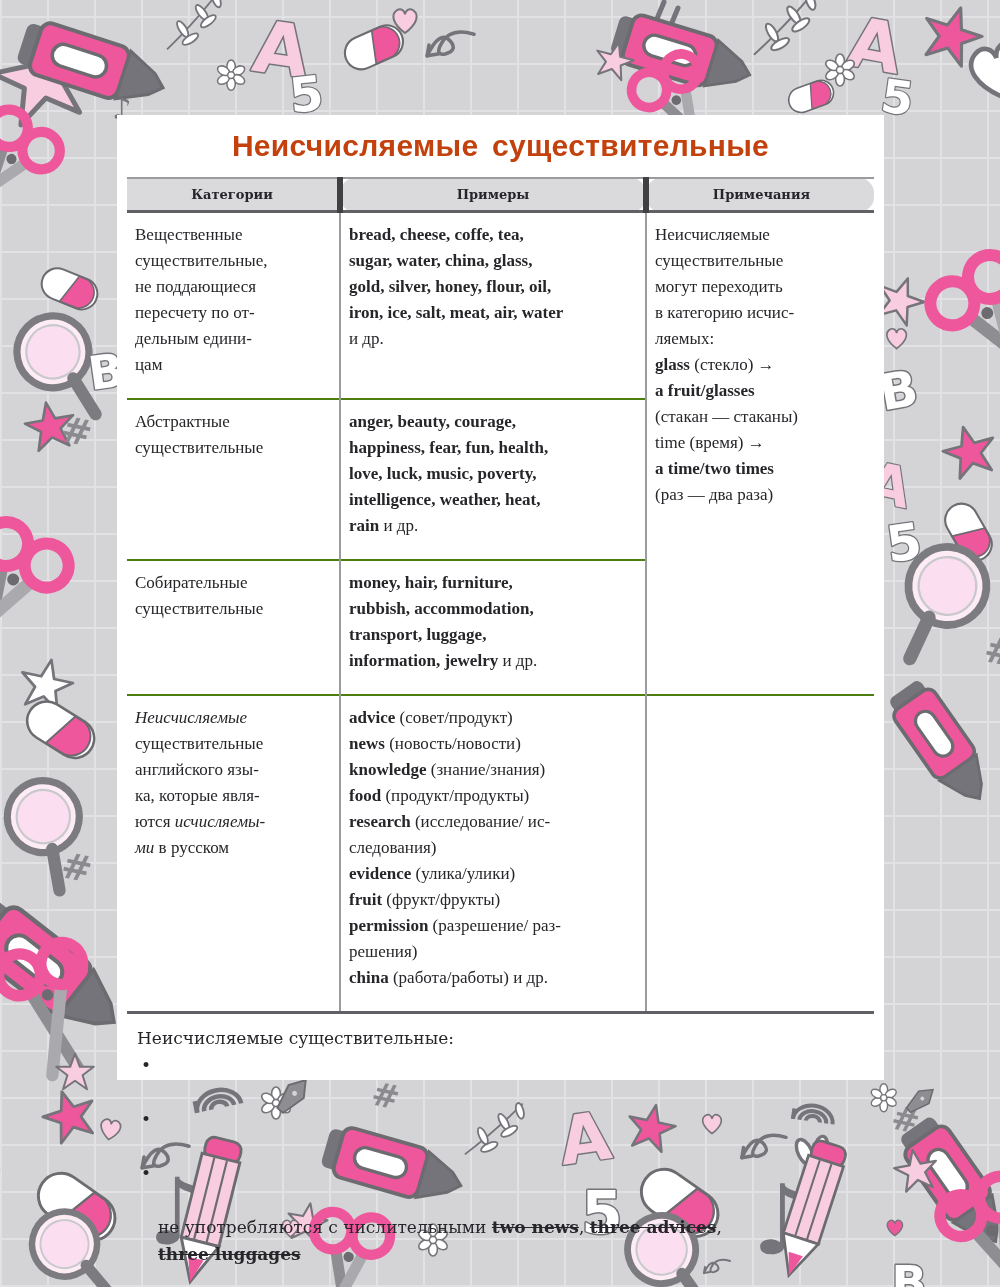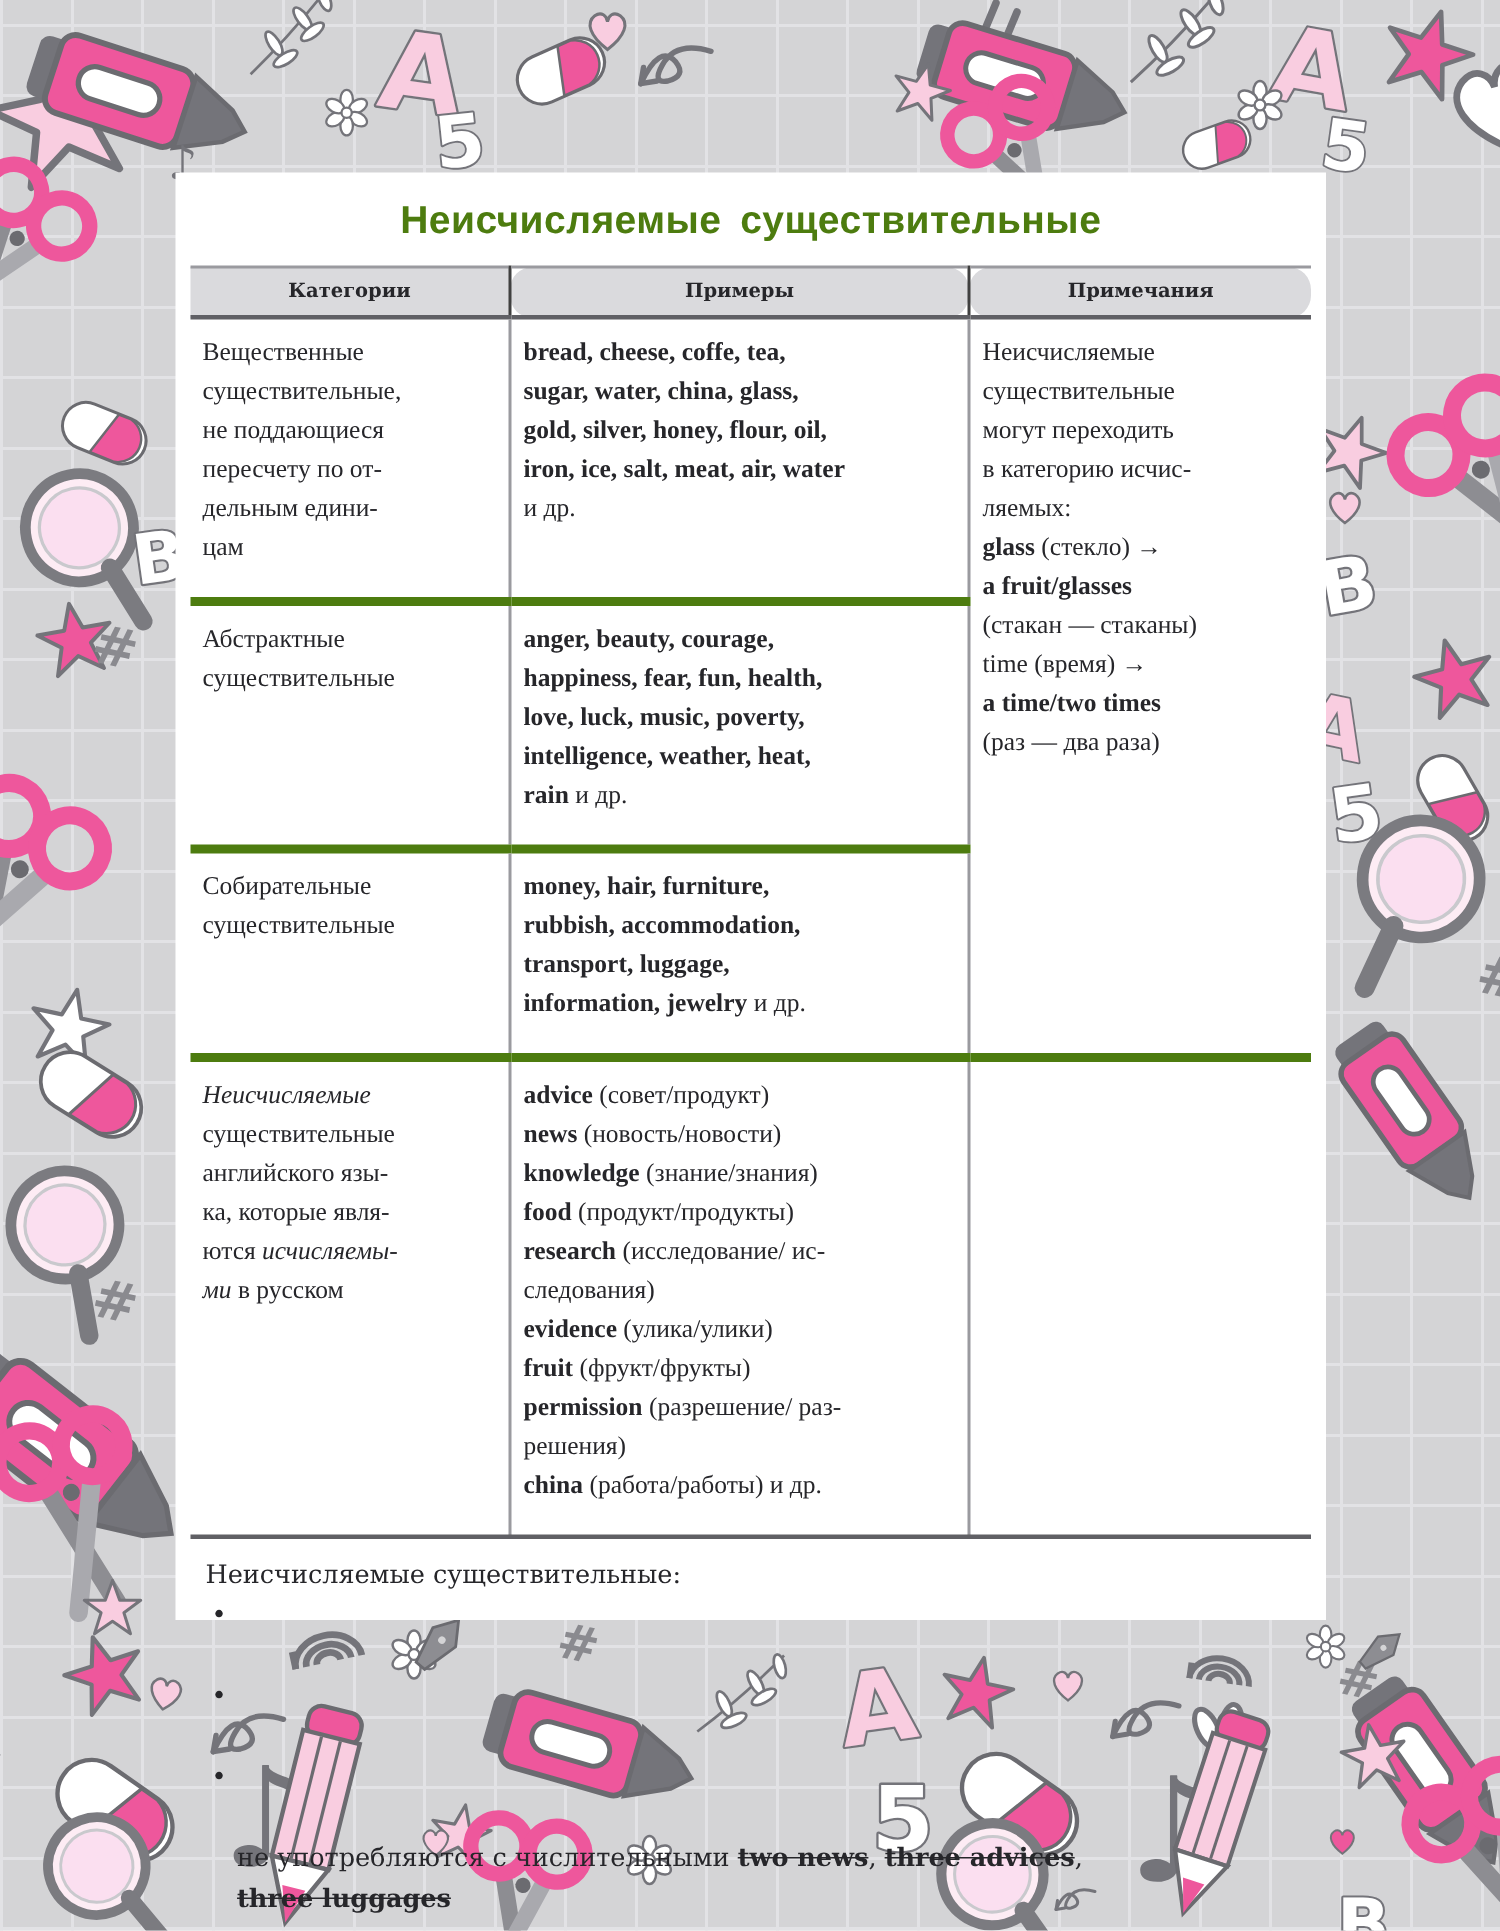--- a/index.html
+++ b/index.html
@@ -13,44 +13,44 @@
       #d4d4d6;
   }
   .doodles{position:absolute;left:0;top:0;width:1000px;height:1287px;}
   .card{
     position:absolute;left:117px;top:115px;width:767px;height:965px;
     background:#fff;box-sizing:border-box;
   }
   .title{
     margin:14px 0 0;text-align:center;
     font-family:"Liberation Sans","DejaVu Sans",sans-serif;
-    font-weight:bold;font-size:26px;line-height:34px;
-    color:#4d7c0f;word-spacing:5px;letter-spacing:.3px;
+    font-weight:bold;font-size:30px;line-height:34px;
+    color:#c2410c;word-spacing:5px;letter-spacing:.3px;
   }
   table.grammar{
     border-collapse:collapse;table-layout:fixed;
     width:747px;margin:14px 0 0 10px;
     border-top:2px solid #9a9a9f;border-bottom:3px solid #606065;
     font-size:17px;line-height:26px;
   }
   table.grammar col.c1{width:213px}
   table.grammar col.c2{width:306px}
   table.grammar col.c3{width:228px}
   table.grammar th{
     background:#dadadd;font-weight:bold;font-size:13px;
     height:31px;text-align:center;vertical-align:middle;
     border-bottom:3px solid #606065;padding:0;
   }
-  table.grammar th+th{border-left:2px solid #404040;border-radius:15px;}
+  table.grammar th+th{border-left:6px solid #404040;border-radius:15px;}
   table.grammar td{
     vertical-align:top;white-space:pre-line;
     padding:9px 2px 20px 8px;box-sizing:border-box;font-family:Liberation Serif, serif;
   }
   table.grammar td+td{border-left:2px solid #9a9a9f;}
-  table.grammar tbody tr+tr td{border-top:6px solid #4d7c0f;}
+  table.grammar tbody tr+tr td{border-top:2px solid #4d7c0f;}
   td.cat{padding-left:20px;}
   td.notes{padding-left:16px;border-left:2px solid #9a9a9f;}
   .b{font-weight:bold}.i{font-style:italic}.st{text-decoration:line-through}
   .footer{margin:11px 14px 0 20px;font-size:17px;line-height:27px;}
   .footer p{margin:0;}
   .footer ul{margin:0;padding:0;list-style:none;}
   .footer li{position:relative;padding-left:21px;white-space:pre-line;}
   .footer .mark{position:absolute;left:4px;top:0;}
 </style>
 </head>

